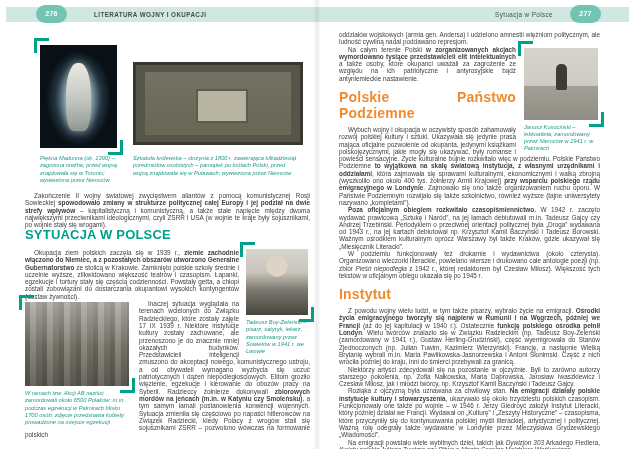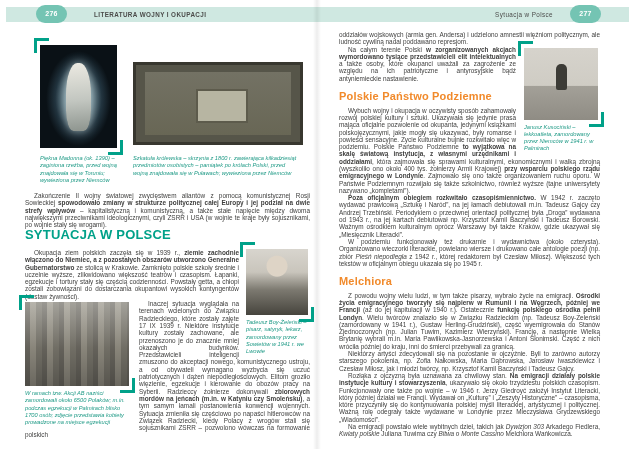--- a/index.html
+++ b/index.html
@@ -71,21 +71,21 @@
   p.ind{text-indent:9px;}
   .intro{position:absolute;left:25px;top:192px;width:285px;}
   .teal-heading{
     position:absolute;left:25px;top:227px;margin:0;
     font-size:13px;font-weight:bold;color:#00a189;letter-spacing:0.2px;
   }
   .flow-left{position:absolute;left:25px;top:249px;width:285px;}
   .flow-right{position:absolute;left:22px;top:31px;width:261px;}
 
   .orange-heading{
-    font-size:11px;font-weight:bold;color:#f18a2b;
+    font-size:14px;font-weight:bold;color:#f18a2b;
     margin:8px 0 4px 0;letter-spacing:0.2px;
   }
 
   .fig-boy{float:right;width:64px;margin:0 0 2px 7px;}
   .photo-boy{width:62px;height:66px;
     background:
       radial-gradient(circle at 50% 26%, #ded4c6 0 10px, rgba(0,0,0,0) 11px),
       linear-gradient(180deg,#d8d5ce 0%,#c9c5bc 35%,#7c7970 62%,#46443d 100%);
   }
   .fig-boy .cap{margin-top:4px;width:64px;}
@@ -175,21 +175,21 @@
       </figure>
 
       <p class="ind"><span>Na całym terenie Polski </span><span style="font-weight: bold;">w zorganizowanych akcjach wymordowano tysiące przedstawicieli elit intelektualnych</span><span> a także osoby, które okupanci uważali za zagrożenie ze względu na ich patriotyczne i antyrosyjskie bądź antyniemieckie nastawienie.</span></p>
 
       <h2 class="orange-heading">Polskie Państwo Podziemne</h2>
 
       <p class="ind"><span>Wybuch wojny i okupacja w oczywisty sposób zahamowały rozwój polskiej kultury i sztuki. Ukazywała się jedynie prasa mająca oficjalne pozwolenie od okupanta, jedynymi książkami polskojęzycznymi, jakie mogły się ukazywać, były romanse i powieści sensacyjne. Życie kulturalne bujnie rozkwitało więc w podziemiu. Polskie Państwo Podziemne </span><span style="font-weight: bold;">to wyjątkowa na skalę światową instytucja, z własnymi urzędnikami i oddziałami</span><span>, która zajmowała się sprawami kulturalnymi, ekonomicznymi i walką zbrojną (wyszkoliło ono około 400 tys. żołnierzy Armii Krajowej) </span><span style="font-weight: bold;">przy wsparciu polskiego rządu emigracyjnego w Londynie</span><span>. Zajmowało się ono także organizowaniem ruchu oporu. W Państwie Podziemnym rozwijało się także szkolnictwo, również wyższe (tajne uniwersytety nazywano „kompletami”).</span></p>
       <p class="ind"><span style="font-weight: bold;">Poza oficjalnym obiegiem rozkwitało czasopiśmiennictwo.</span><span> W 1942 r. zaczęto wydawać prawicową „Sztukę i Naród”, na jej łamach debiutowali m.in. Tadeusz Gajcy czy Andrzej Trzebiński. Periodykiem o przeciwnej orientacji politycznej była „Droga” wydawana od 1943 r., na jej kartach debiutował np. Krzysztof Kamil Baczyński i Tadeusz Borowski. Ważnym ośrodkiem kulturalnym oprócz Warszawy był także Kraków, gdzie ukazywał się „Miesięcznik Literacki”.</span></p>
       <p class="ind"><span>W podziemiu funkcjonowały też drukarnie i wydawnictwa (około czterysta). Organizowano wieczorki literackie, powielano wiersze i drukowano całe antologie poezji (np. zbiór </span><span style="font-style: italic;">Pieśń niepodległa</span><span> z 1942 r., której redaktorem był Czesław Miłosz). Większość tych tekstów w oficjalnym obiegu ukazała się po 1945 r.</span></p>
 
-      <h2 class="orange-heading">Melchiora</h2>
+      <h2 class="orange-heading">Instytut</h2>
 
       <p class="ind"><span>Z powodu wojny wielu ludzi, w tym także pisarzy, wybrało życie na emigracji. </span><span style="font-weight: bold;">Ośrodki życia emigracyjnego tworzyły się najpierw w Rumunii i na Węgrzech, później we Francji</span><span> (aż do jej kapitulacji w 1940 r.). Ostatecznie </span><span style="font-weight: bold;">funkcję polskiego ośrodka pełnił Londyn</span><span>. Wielu twórców znalazło się w Związku Radzieckim (np. Tadeusz Boy-Żeleński (zamordowany w 1941 r.), Gustaw Herling-Grudziński), część wyemigrowała do Stanów Zjednoczonych (np. Julian Tuwim, Kazimierz Wierzyński). Francję, a następnie Wielką Brytanię wybrali m.in. Maria Pawlikowska-Jasnorzewska i Antoni Słonimski. Część z nich wróciła później do kraju, inni do śmierci przebywali za granicą.</span></p>
       <p class="ind"><span>Niektórzy artyści zdecydowali się na pozostanie w ojczyźnie. Byli to zarówno autorzy starszego pokolenia, np. Zofia Nałkowska, Maria Dąbrowska, Jarosław Iwaszkiewicz i Czesław Miłosz, jak i młodzi twórcy, np. Krzysztof Kamil Baczyński i Tadeusz Gajcy.</span></p>
       <p class="ind"><span>Rozłąka z ojczyzną była uznawana za chwilowy stan. </span><span style="font-weight: bold;">Na emigracji działały polskie instytucje kultury i stowarzyszenia</span><span>, ukazywało się około trzydziestu polskich czasopism. Funkcjonowały one także po wojnie – w 1946 r. Jerzy Giedroyć założył Instytut Literacki, który później działał we Francji. Wydawał on „Kulturę” i „Zeszyty Historyczne” – czasopisma, które przyczyniły się do kontynuowania polskiej myśli literackiej, artystycznej i politycznej. Ważną rolę odegrały także wydawane w Londynie przez Mieczysława Grydzewskiego „Wiadomości”.</span></p>
       <p class="ind"><span>Na emigracji powstało wiele wybitnych dzieł, takich jak </span><span style="font-style: italic;">Dywizjon 303</span><span> Arkadego Fiedlera, </span><span style="font-style: italic;">Kwiaty polskie</span><span> Juliana Tuwima czy </span><span style="font-style: italic;">Bitwa o Monte Cassino</span><span> Melchiora Wańkowicza.</span></p>
     </div>
   </div>
 
   <div class="seam"></div>
 </div>

